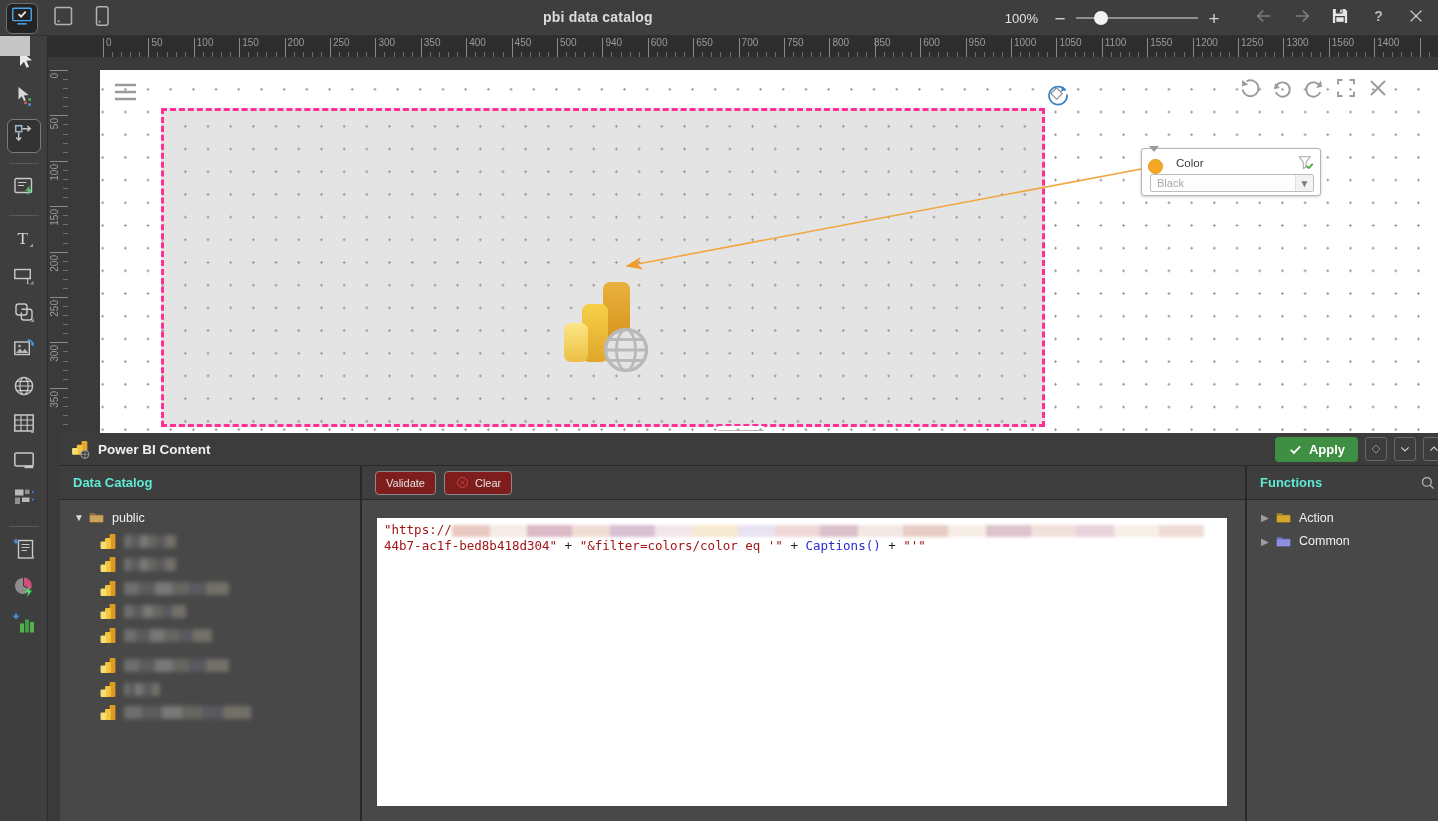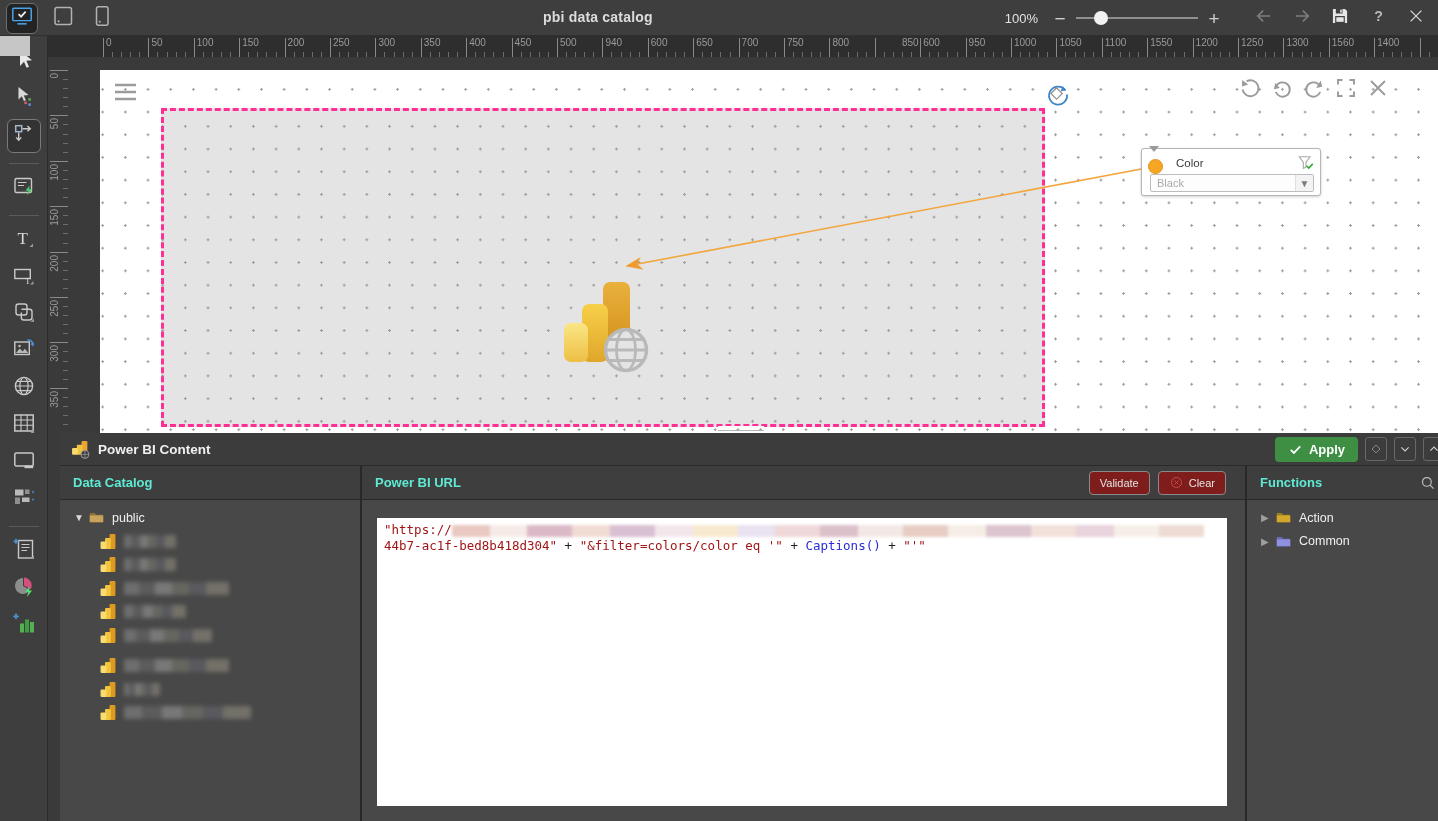--- a/index.html
+++ b/index.html
@@ -399,21 +399,21 @@
       <div class="h-tick" style="left: 754.16px;"></div>
       <div class="h-tick" style="left: 763.24px;"></div>
       <div class="h-tick" style="left: 772.32px;"></div>
       <div class="h-tick major" style="left: 781.4px;"></div>
       <div class="h-label" style="left: 784.4px;">800</div>
       <div class="h-tick" style="left: 790.48px;"></div>
       <div class="h-tick" style="left: 799.56px;"></div>
       <div class="h-tick" style="left: 808.64px;"></div>
       <div class="h-tick" style="left: 817.72px;"></div>
       <div class="h-tick major" style="left: 826.8px;"></div>
-      <div class="h-label" style="left: 854px;">850</div>
+      <div class="h-label" style="left: 826px;">850</div>
       <div class="h-tick" style="left: 835.88px;"></div>
       <div class="h-tick" style="left: 844.96px;"></div>
       <div class="h-tick" style="left: 854.04px;"></div>
       <div class="h-tick" style="left: 863.12px;"></div>
       <div class="h-tick major" style="left: 872.2px;"></div>
       <div class="h-label" style="left: 875.2px;">600</div>
       <div class="h-tick" style="left: 881.28px;"></div>
       <div class="h-tick" style="left: 890.36px;"></div>
       <div class="h-tick" style="left: 899.44px;"></div>
       <div class="h-tick" style="left: 908.52px;"></div>
@@ -751,21 +751,20 @@
                     <rect x="0.5" y="8" width="5.5" height="7" rx="1" fill="#f8dc70"></rect>
                   </svg></span>
                 <span class="redact-gray" style="width: 127px;"></span>
               </div>
             </div>
           </div>
       </div>
       <div class="bp-sep"></div>
       <div class="bp-col" id="col-url">
         <div class="col-header">
-          <span class="col-title">Power BI URL</span>
           <span id="url-buttons">
             <span class="url-btn">
               <span>Validate</span>
             </span>
             <span class="url-btn">
               <svg viewBox="0 0 24 24">
                   <circle cx="12" cy="12" r="8" fill="none" stroke="#cc4b4b" stroke-width="1.5"></circle>
                   <path d="M9 9l6 6m0-6l-6 6" stroke="#cc4b4b" stroke-width="1.5" fill="none"></path>
                 </svg>
               <span>Clear</span>

